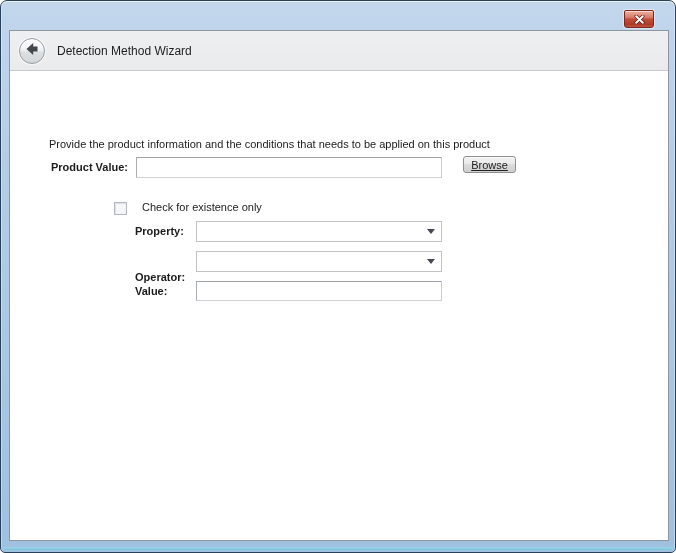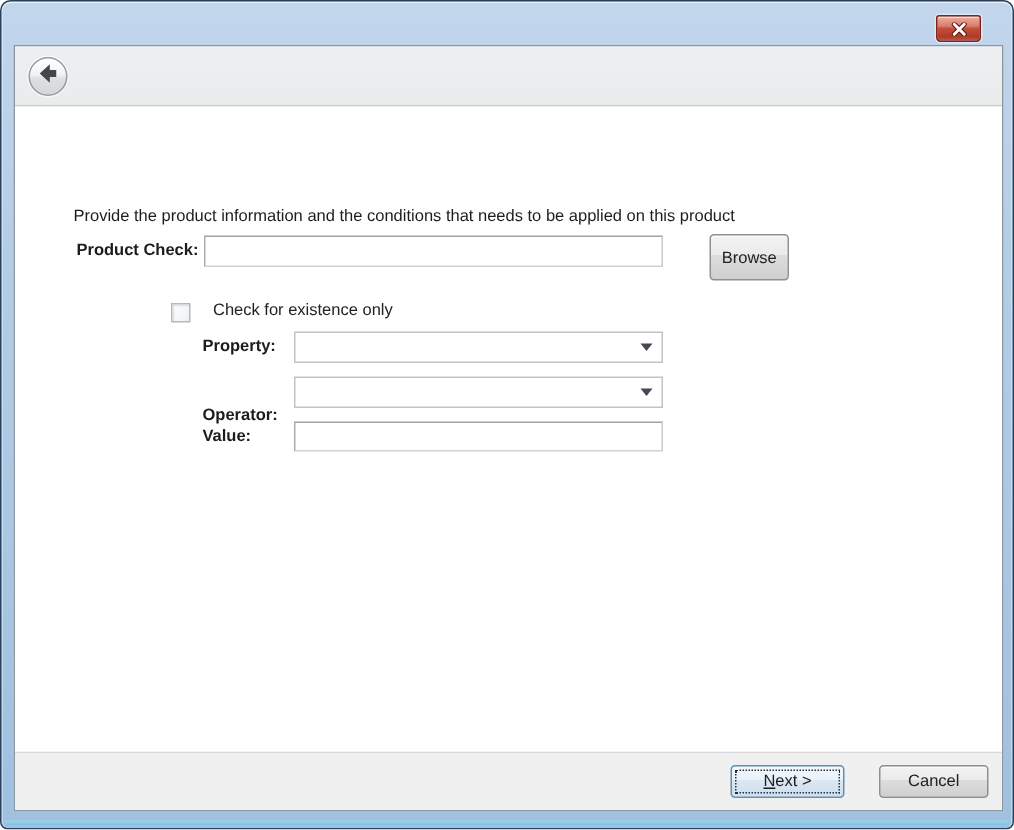--- a/index.html
+++ b/index.html
@@ -75,21 +75,21 @@
     padding:0 4px; outline:none;
   }
 
   .btn {
     font-family:"Liberation Sans", sans-serif; font-size:11px; color:#222;
     border:1px solid #8e8f8f; border-radius:3px;
     background:linear-gradient(180deg,#f2f2f2 0%, #ebebeb 45%, #dddddd 46%, #cfcfcf 100%);
     box-shadow: inset 0 1px 0 rgba(255,255,255,.8);
     cursor:default;
   }
-  .browse-btn { position:absolute; left:463px; top:85px; width:53px; height:31px; }
+  .browse-btn { position:absolute; left:453px; top:85px; width:53px; height:17px;text-decoration:underline; }
 
   
   .checkbox {
     position:absolute; left:104px; top:131px; width:13px; height:13px;
     border:1px solid #b3b9bf; background:linear-gradient(135deg,#fdfdfd,#eef1f3);
     box-shadow: inset 1px 1px 1px rgba(165,175,185,.35);
   }
   .cb-label { position:absolute; left:121px; top:130px; font-size:11px; color:#222;margin-left:11px; }
 
   
@@ -142,26 +142,27 @@
     <div class="inner">
 
       <div class="wizard-header">
         <button class="back-btn">
           <span>
             <svg width="16" height="16" viewBox="0 0 16 16">
               <polygon points="2.5,8 9.2,1.9 9.2,5.6 13.5,5.6 13.5,10.4 9.2,10.4 9.2,14.1" fill="#42474c"></polygon>
             </svg>
           </span>
         </button>
+        <span class="wizard-title">Detection Method Wizard</span>
       </div>
 
       <div class="content">
         <div class="page-description">Provide the product information and the conditions that needs to be applied on this product</div>
 
-        <label class="flabel" style="left:41px; top:86px;">Product Check:</label>
+        <label class="flabel" style="left:41px; top:86px;">Product Value:</label>
         <input class="textbox" style="left: 126px; top: 86px; width: 306px;" value="">
         <button class="btn browse-btn">Browse</button>
 
         <span class="checkbox"></span>
         <span class="cb-label">Check for existence only</span>
 
         <label class="flabel" style="left:125px; top:150px;text-align:center;">Property:</label>
         <div class="combobox" style="top:150px;">
           <span class="combo-value"></span>
           <span class="combo-arrow"></span>
@@ -170,20 +171,16 @@
         <label class="flabel" style="left:125px; top:180px;margin-top:16px;">Operator:</label>
         <div class="combobox" style="top:180px;">
           <span class="combo-value"></span>
           <span class="combo-arrow"></span>
         </div>
 
         <label class="flabel" style="left:125px; top:210px;">Value:</label>
         <input class="textbox" style="left: 186px; top: 210px; width: 246px; height: 20px;" value="">
       </div>
 
-      <div class="footer">
-        <button class="next-btn"><span class="mnemonic">N</span><span>ext &gt;</span></button>
-        <button class="btn cancel-btn">Cancel</button>
-      </div>
 
     </div>
   </div>
 </div>
 
 </body></html>

